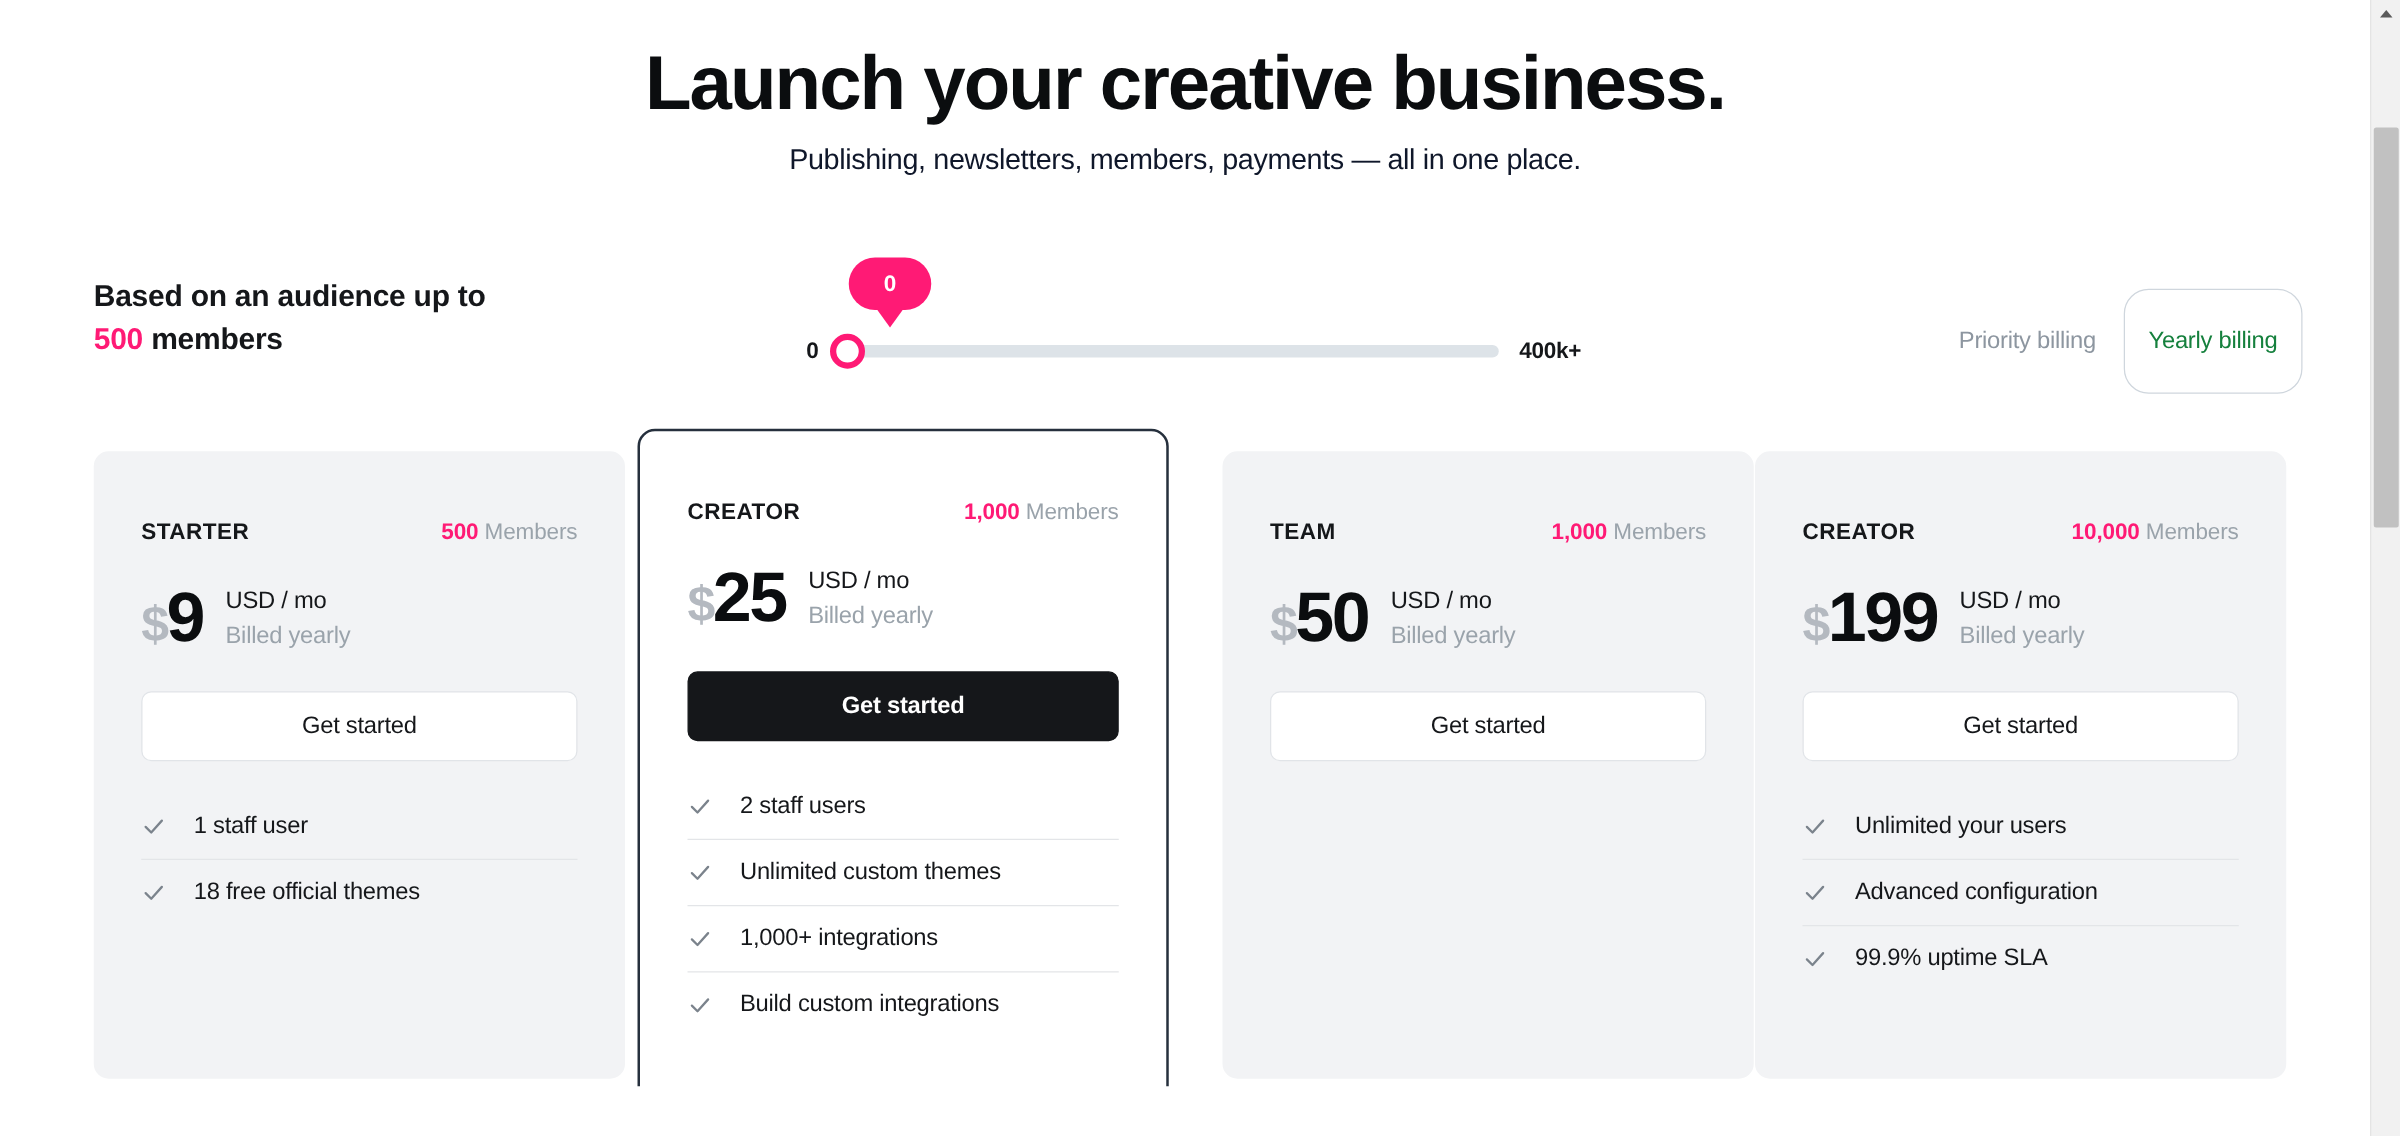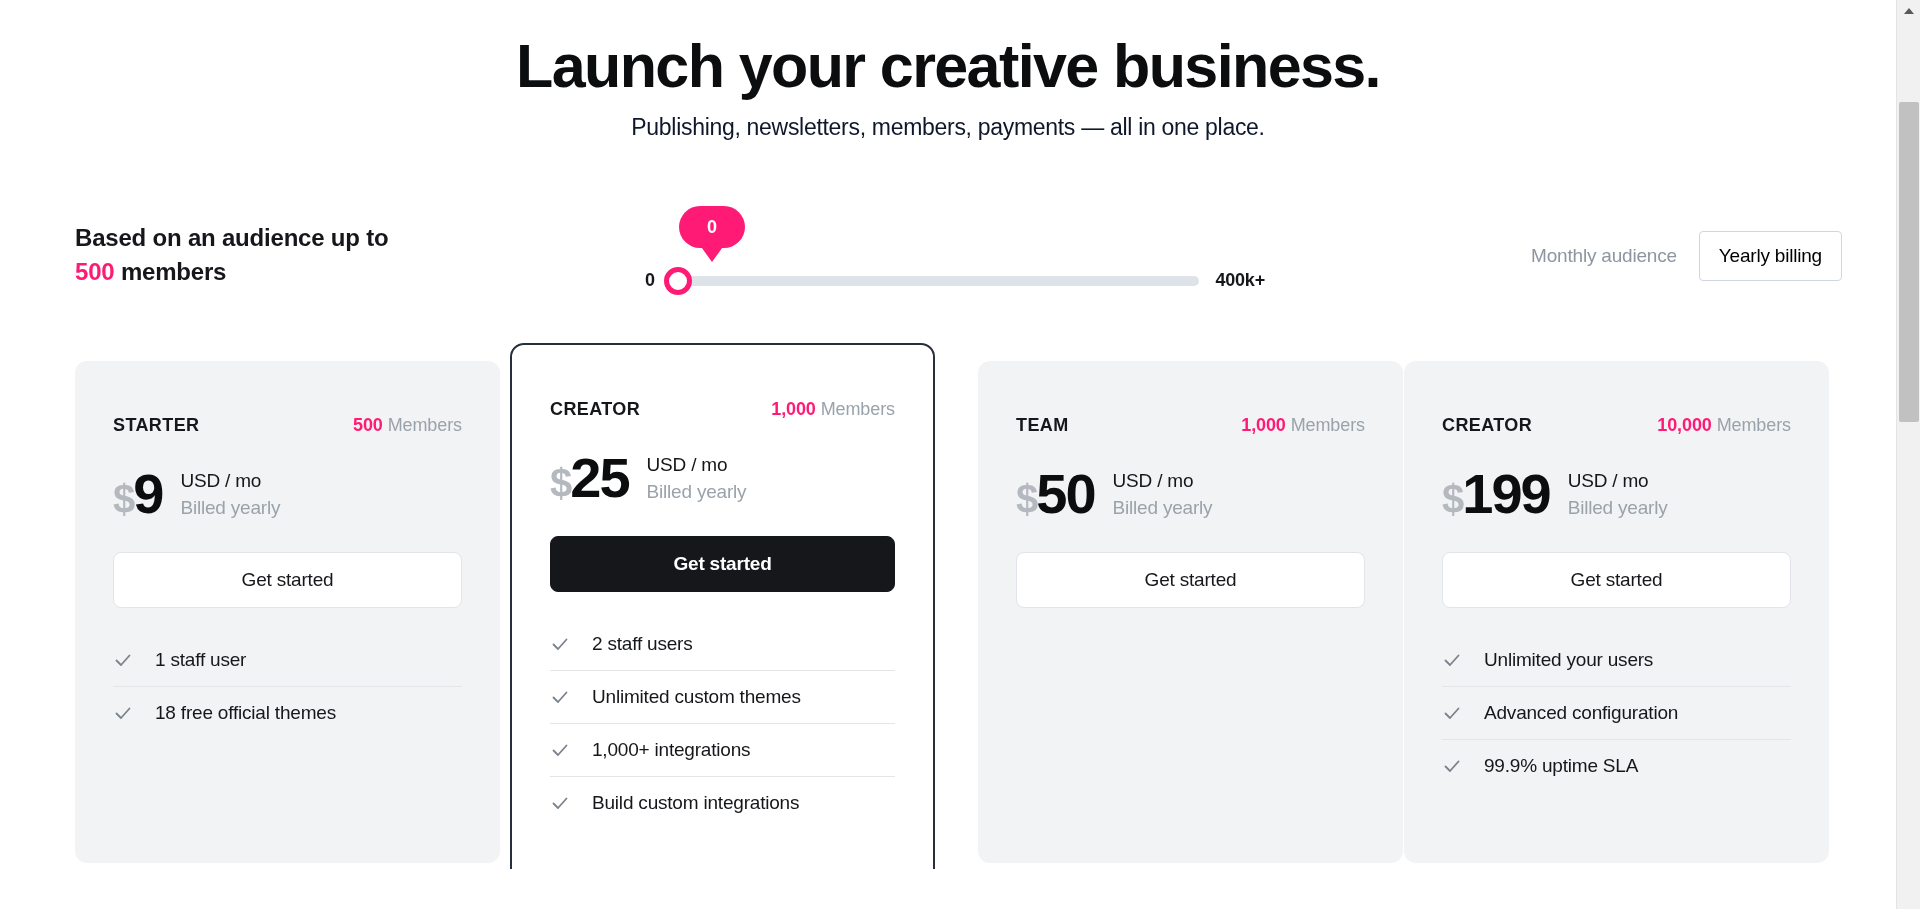--- a/index.html
+++ b/index.html
@@ -143,25 +143,25 @@
     display: flex;
     align-items: center;
   }
   .billing-opt {
     font-size: 19px;
     color: #8d96a0;
     letter-spacing: -0.2px;
     padding: 0 14px;
   }
   .billing-opt.active {
-    color: #000000;
+    color: #15803d;
     background: #ffffff;
     border: 1px solid #cfd6dd;
-    border-radius: 4px;
-    padding: 13px 19px;
+    border-radius: 20px;
+    padding: 30px 19px;
     margin-left: 8px;
   }
 
   
   .plans {
     position: relative;
     margin-top: 26px;
     height: 540px;
   }
 
@@ -347,21 +347,21 @@
       <div class="slider-row">
         <span class="slider-min">0</span>
         <div class="slider-track">
           <div class="slider-handle"></div>
         </div>
         <span class="slider-max">400k+</span>
       </div>
     </div>
 
     <div class="billing">
-      <span class="billing-opt">Monthly audience</span>
+      <span class="billing-opt">Priority billing</span>
       <span class="billing-opt active">Yearly billing</span>
     </div>
 
   </section>
 
   <section class="plans">
 
     <div class="plan p0">
       <div class="plan-head">
         <span class="plan-name">STARTER</span>

